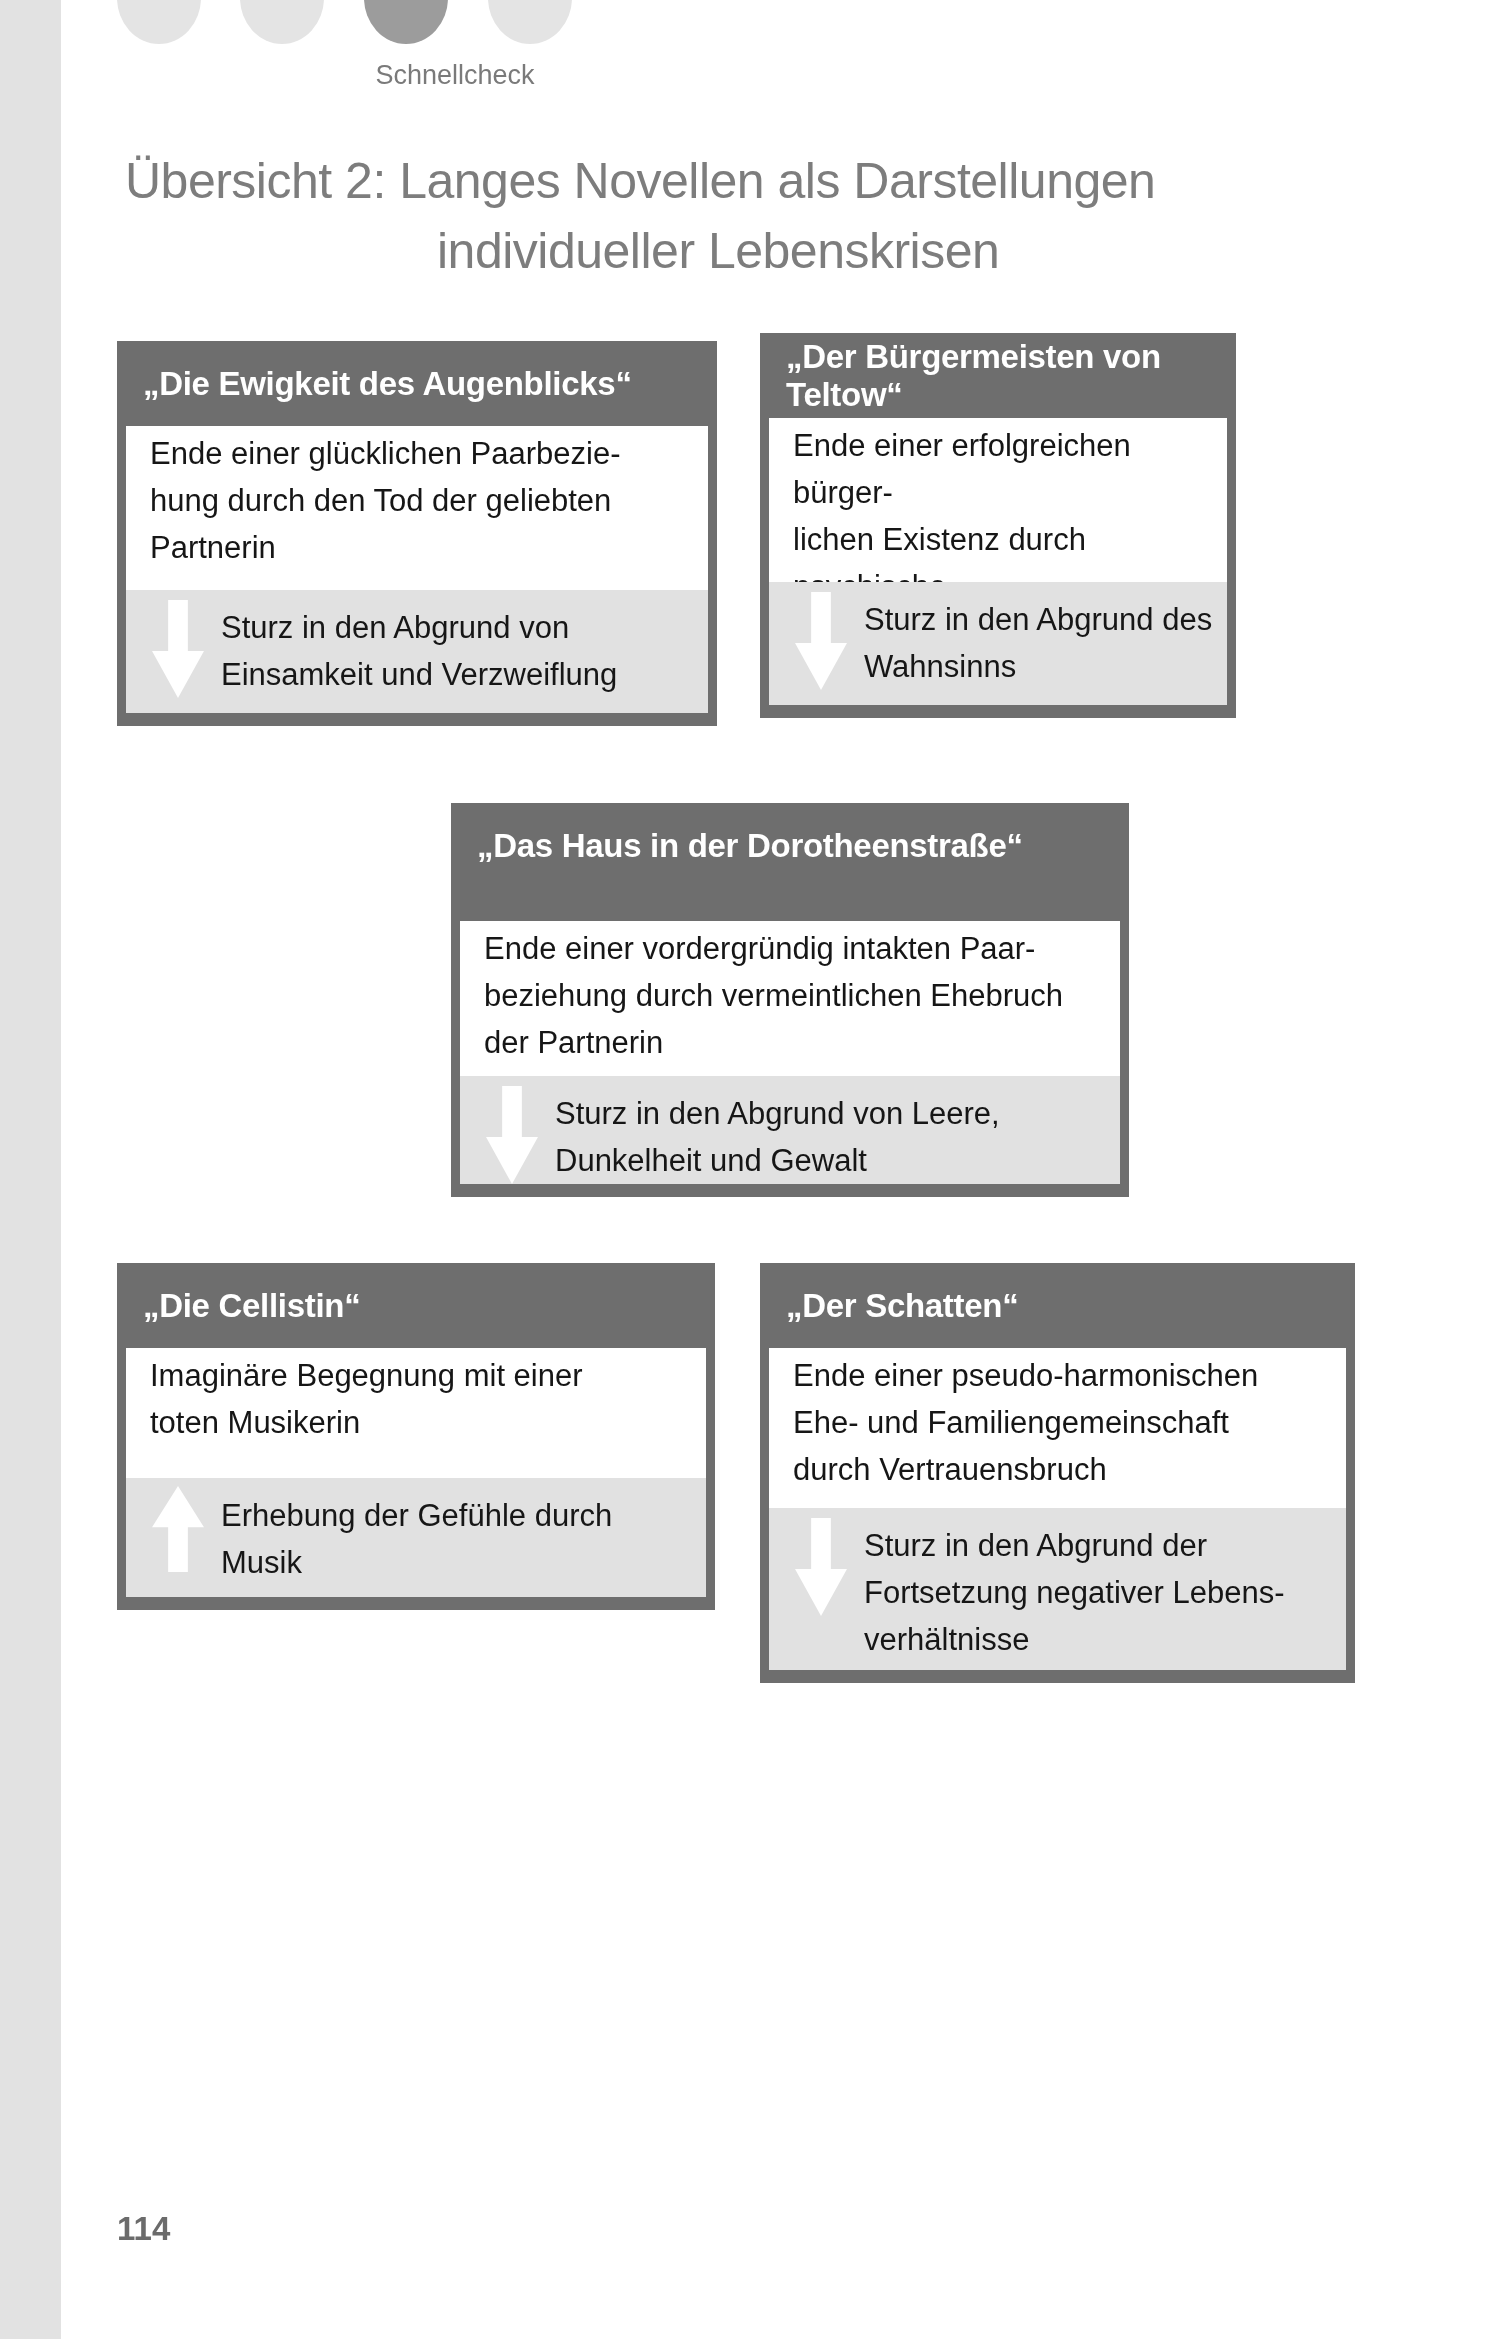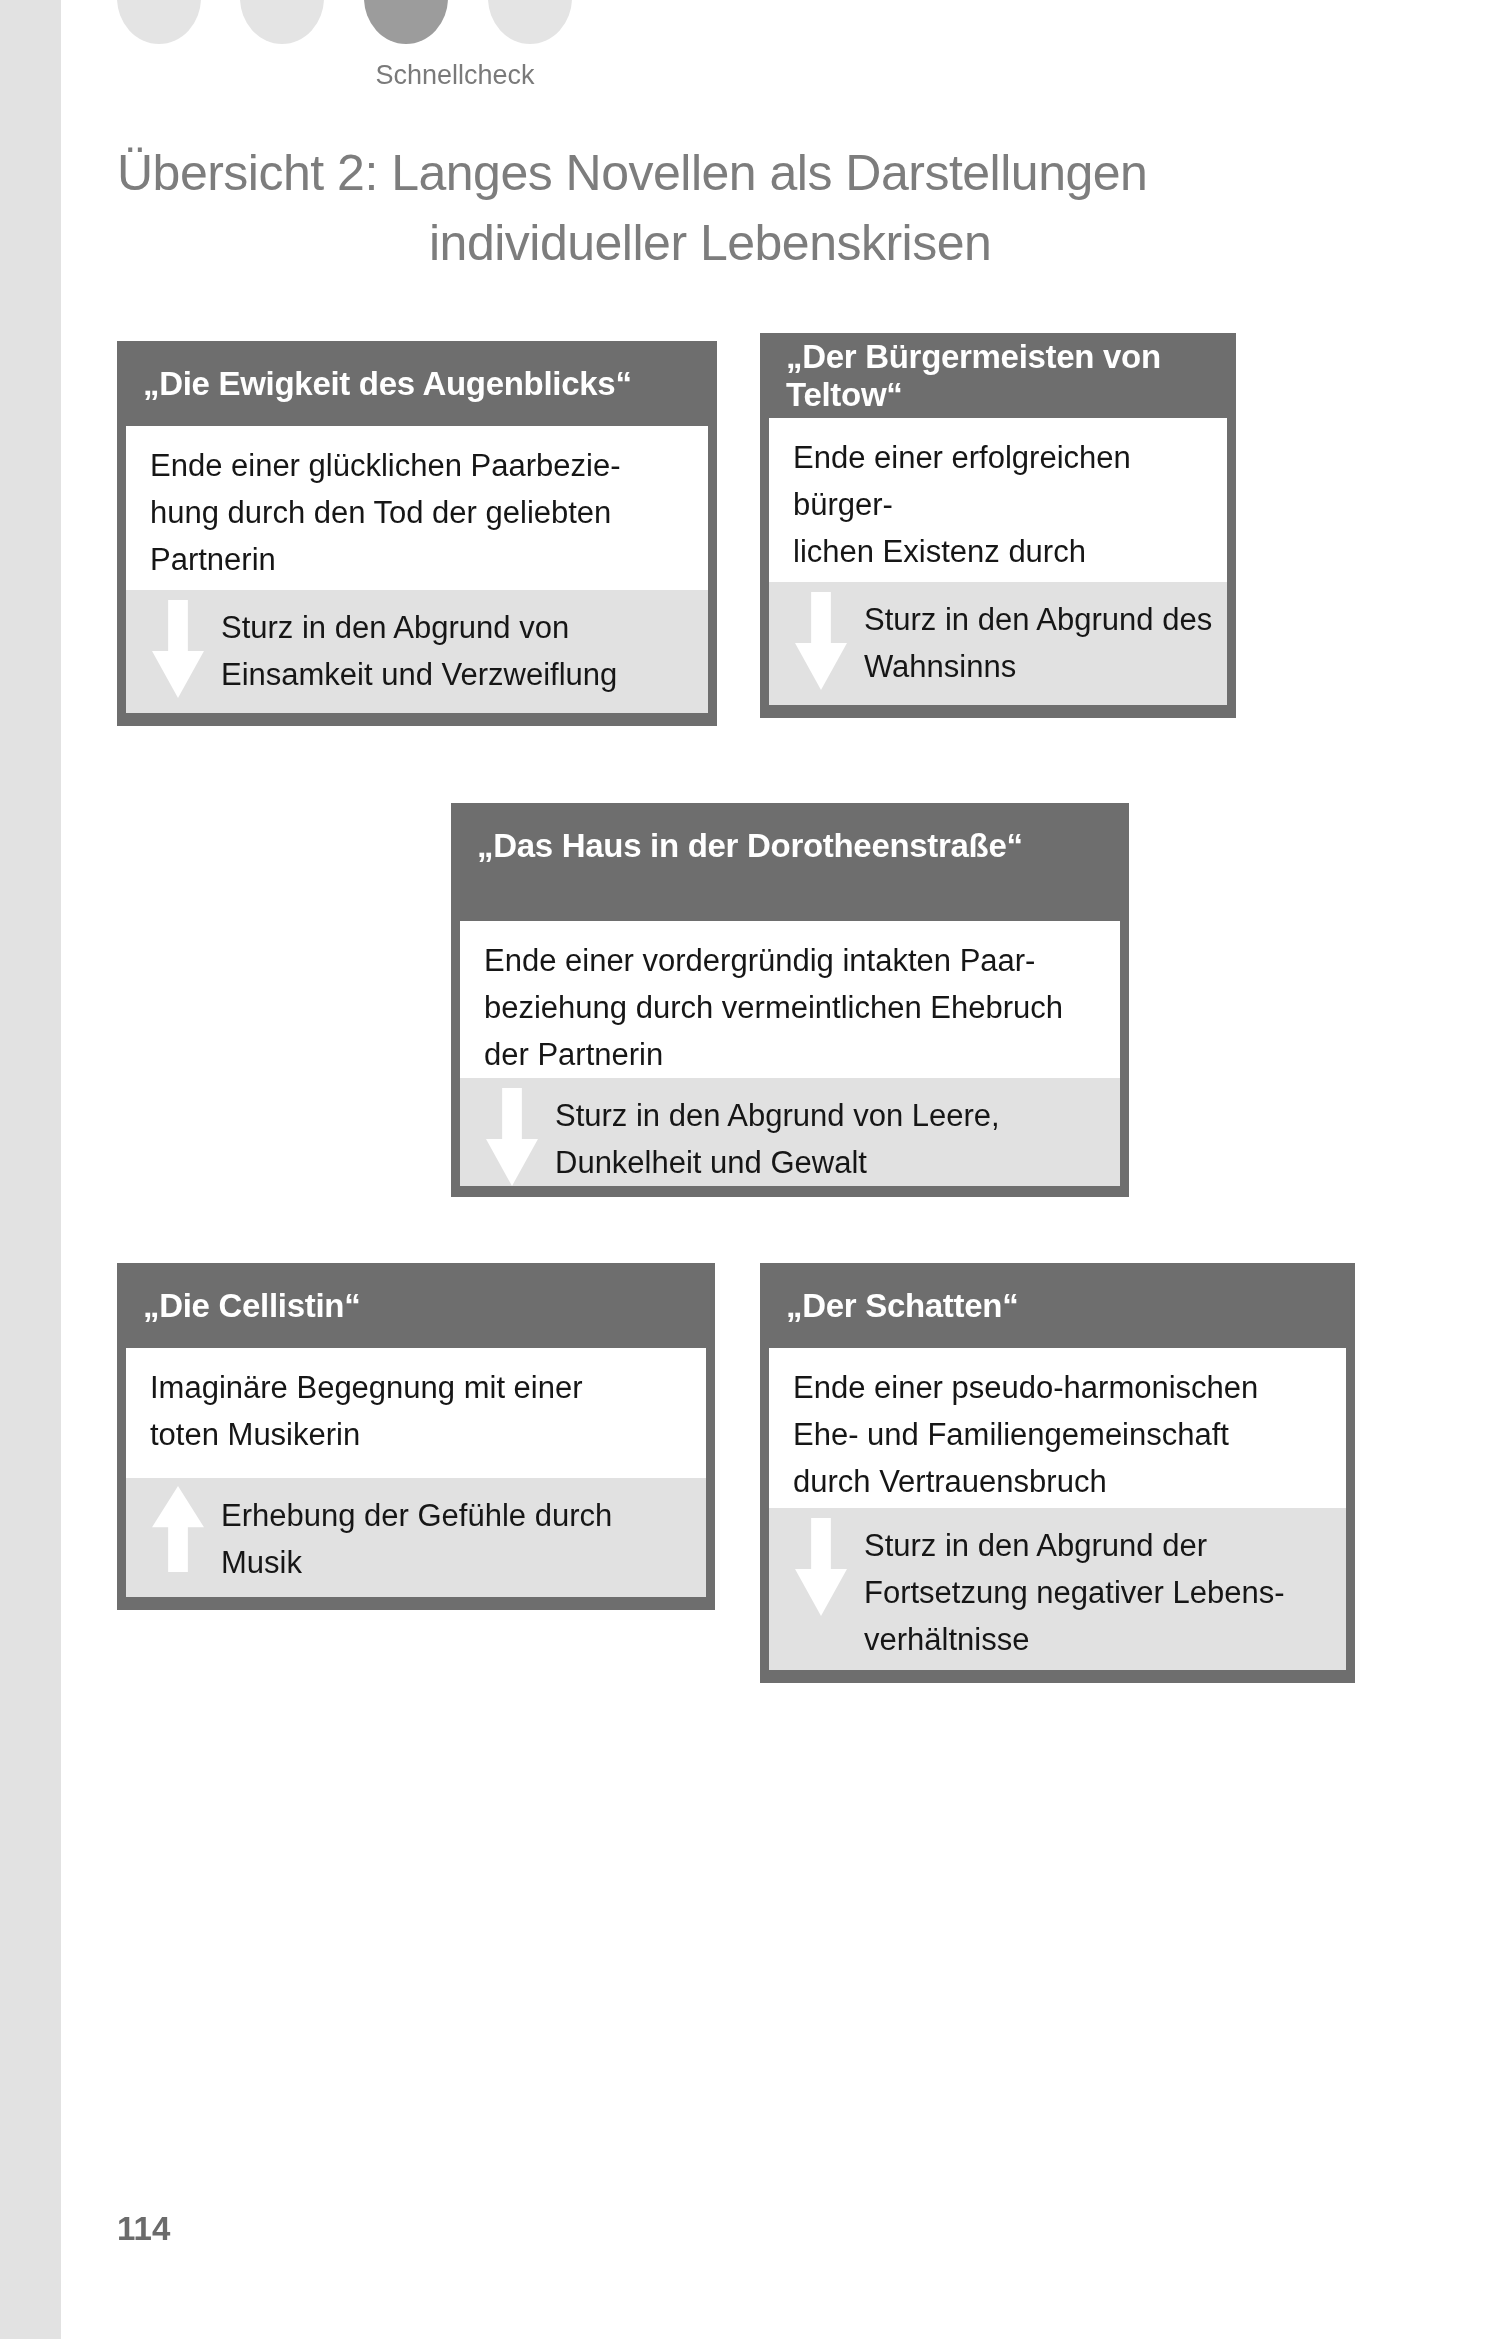--- a/index.html
+++ b/index.html
@@ -39,21 +39,21 @@
     position: absolute;
     left: 330px; top: 60px;
     width: 250px;
     text-align: center;
     font-size: 27px;
     color: #7a7a7a;
   }
   .title {
     position: absolute;
     left: 117px; top: 138px;
-    margin: 0;
+    margin: 8px;
     font-size: 50px;
     line-height: 70px;
     font-weight: normal;
     letter-spacing: -0.5px;
     color: #7d7d7d;
   }
   .title .line2 { display: block; margin-left: 312px; }
 
   
   .box {
@@ -77,21 +77,21 @@
     padding-left: 26px;
     color: #ffffff;
     font-weight: bold;
     font-size: 33px;
     letter-spacing: -0.3px;
   }
   .box-body {
     margin: 0 9px;
     background: #ffffff;
     box-sizing: border-box;
-    padding: 16px 18px 0 24px;
+    padding: 4px 18px 0 24px;
     font-size: 31px;
     line-height: 47px;
     color: #161616;
     white-space: pre-line;
   }
   .box-1 .box-body, .box-2 .box-body { height: 164px; }
   .box-3 .box-body { height: 165px; margin-top: 33px; }
   .box-4 .box-body { height: 130px; }
   .box-5 .box-body { height: 160px; }
 

